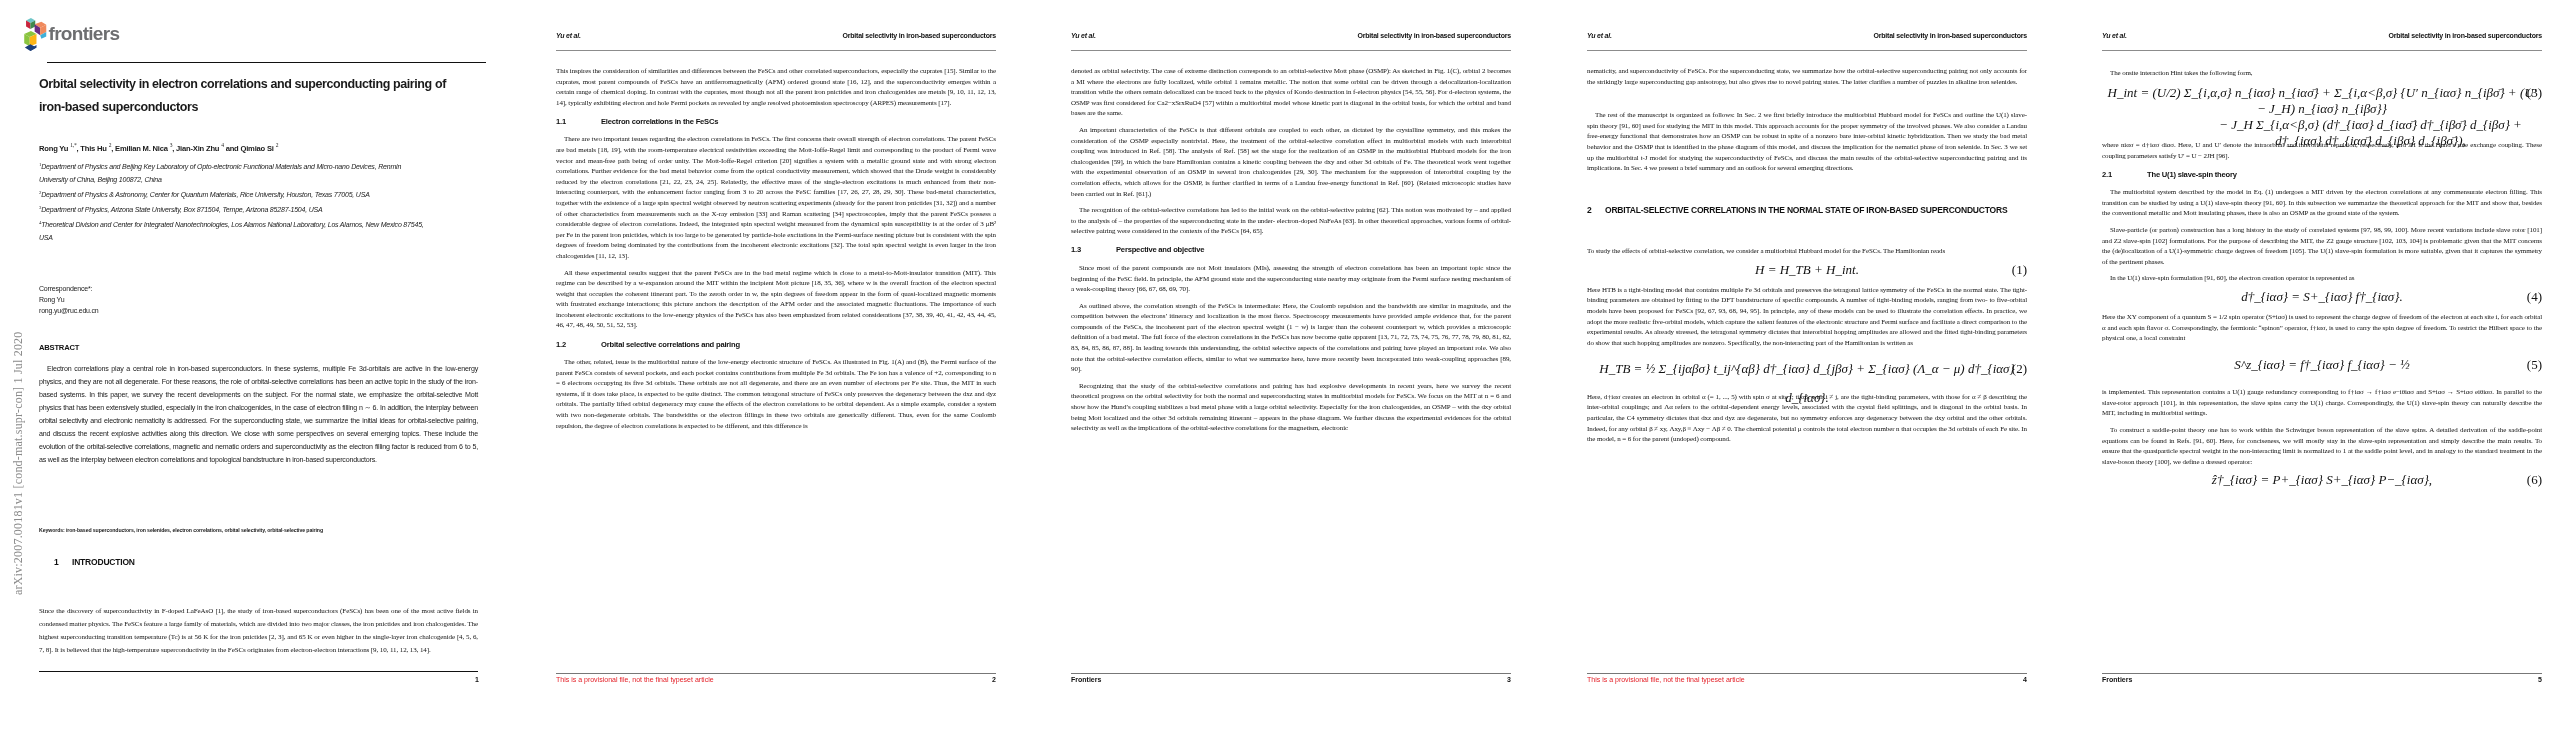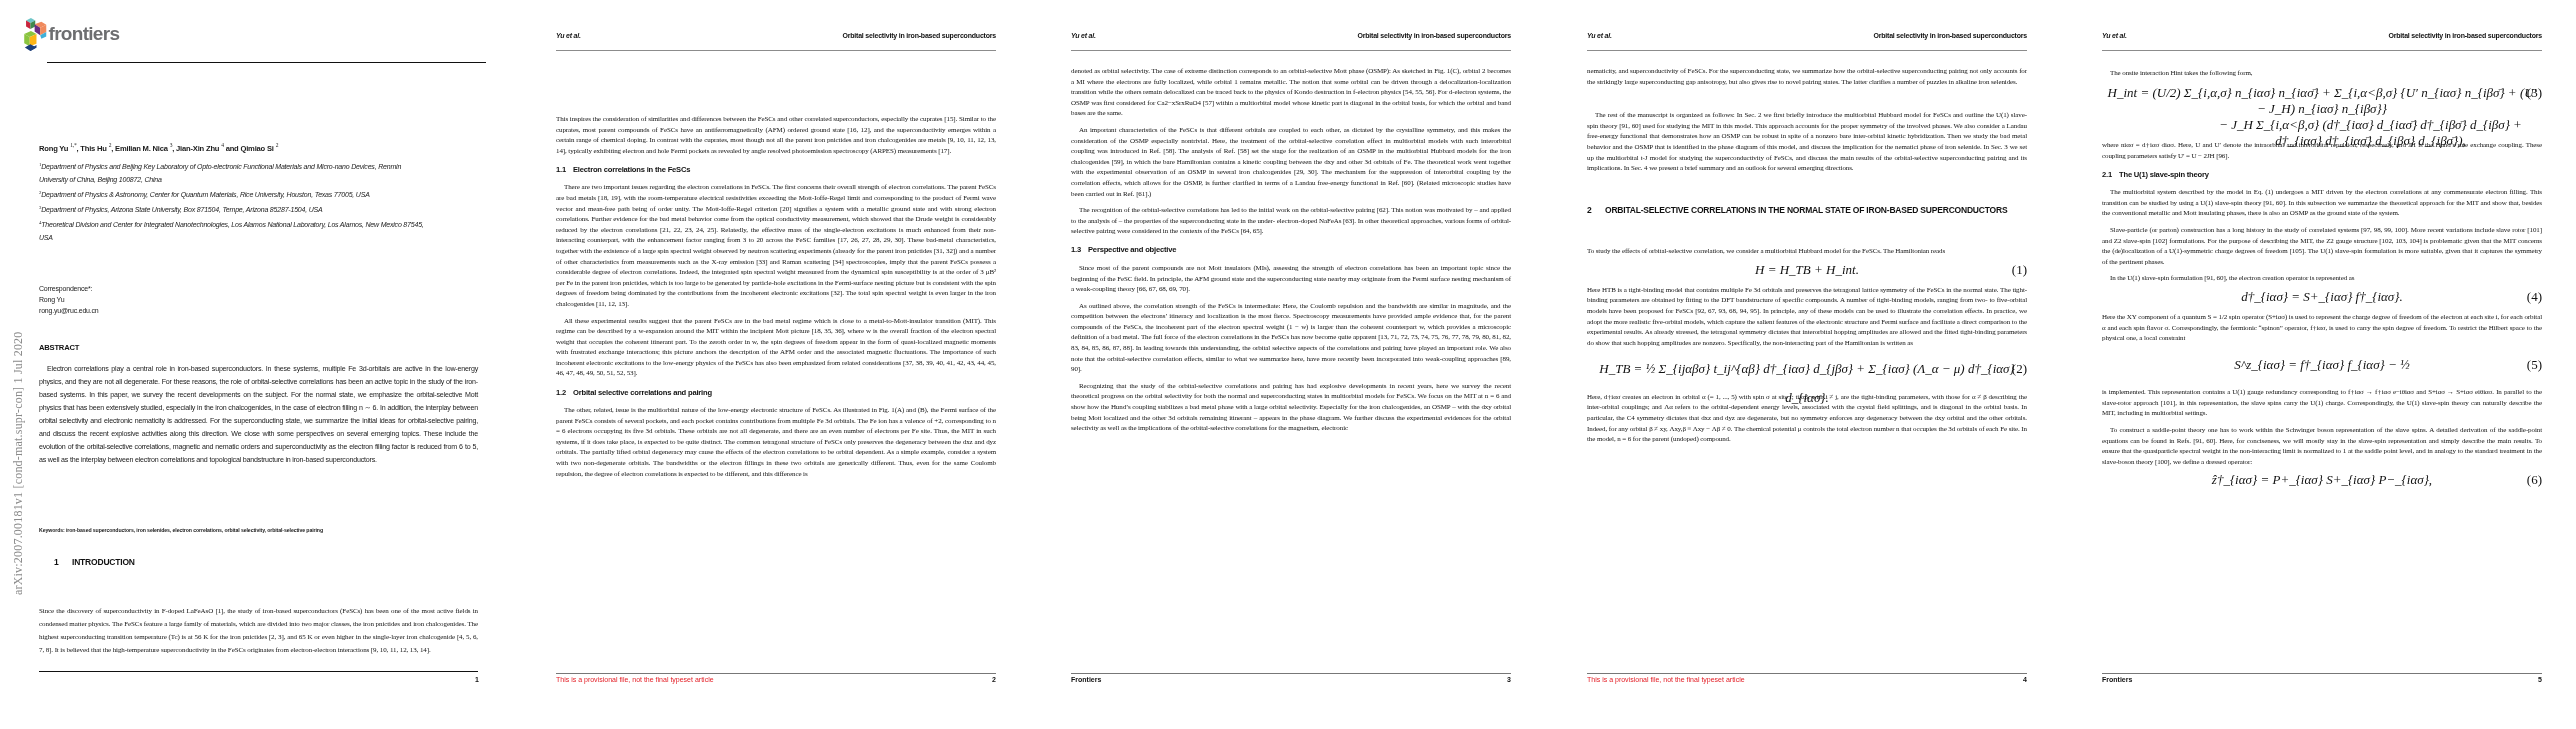--- a/index.html
+++ b/index.html
@@ -3,21 +3,21 @@
 <meta charset="utf-8">
 <style>
   html, body { margin:0; padding:0; background:#ffffff; }
   body { width:2576px; height:729px; overflow:hidden; position:relative; }
   .page { position:absolute; top:0; width:515px; height:729px; background:#fff; overflow:hidden; }
   .col { position:absolute; left:41px; width:440px; }
   p.body { font-family:"Liberation Serif","DejaVu Serif",serif; font-size:7px; line-height:10.6px; margin:0 0 6px 0; text-align:justify; color:#111; letter-spacing:-0.1px; }
   p.body.indent { text-indent:8px; }
   h2.sec { font-family:"Liberation Sans","DejaVu Sans",sans-serif; font-weight:bold; font-size:8.5px; margin:9.7px 0 8.5px 0; color:#111; letter-spacing:-0.2px; display:flex; }
   h2.sec .num { width:18px; flex:none; }
-  h3.sub { font-family:"Liberation Sans","DejaVu Sans",sans-serif; font-weight:bold; font-size:7.6px; margin:8.5px 0 8.5px 0; color:#111; letter-spacing:-0.2px; display:flex; }
+  h3.sub { font-family:"Liberation Sans","DejaVu Sans",sans-serif; font-weight:bold; font-size:7.6px; margin:8.5px 0 8.5px 0; color:#111; letter-spacing:-0.2px; display:flex;gap:28px; }
   h3.sub .num { width:17px; flex:none; }
   .running { position:absolute; left:41px; width:440px; top:32px; height:12px; font-family:"Liberation Sans","DejaVu Sans",sans-serif; font-size:7px; font-weight:bold; color:#111; letter-spacing:-0.2px; }
   .running .left { position:absolute; left:0; font-style:italic; }
   .running .right { position:absolute; right:0; }
   .rule-top { position:absolute; left:41px; width:440px; top:50px; height:1.2px; background:#8c8c8c; }
   .rule-bot { position:absolute; left:41px; width:440px; top:673px; height:1.2px; background:#777; }
   .foot { position:absolute; left:41px; width:440px; top:676px; height:12px; font-family:"Liberation Sans","DejaVu Sans",sans-serif; font-size:7px; }
   .foot .left { position:absolute; left:0; font-weight:bold; color:#111; }
   .foot .left.red { font-weight:normal; color:#e31b23; }
   .foot .right { position:absolute; right:0; font-weight:bold; color:#111; }
@@ -67,20 +67,21 @@
       <polygon points="2,26 11,31 11,46 2,41" fill="#8ac43f"></polygon>
       <polygon points="11,31 22,26 22,42 11,46" fill="#fdb515"></polygon>
       <polygon points="3,48 12,43 22,48 12,54" fill="#1c3f7a"></polygon>
       <polygon points="12,54 22,48 22,44 12,50" fill="#1c3f7a"></polygon>
     </svg>
     <span class="logo-text" style="left:25.5px;top:4.9px;">frontiers</span>
   </div>
 
   <div class="p1-rule"></div>
 
+  <div class="title">Orbital selectivity in electron correlations and superconducting pairing of iron-based superconductors</div>
 
   <div class="authors" id="authors"><span><span>Rong Yu</span> <sup>1,*</sup></span>, <span><span>This Hu</span> <sup>2</sup></span>, <span><span>Emilian M. Nica</span> <sup>3</sup></span>, <span><span>Jian-Xin Zhu</span> <sup>4</sup></span> and <span><span>Qimiao Si</span> <sup>2</sup></span></div>
 
   <div class="affils" id="affils">
       <div class="aff"><sup>1</sup><span>Department of Physics and Beijing Key Laboratory of Opto-electronic Functional Materials and Micro-nano Devices, Renmin University of China, Beijing 100872, China</span></div>
       <div class="aff"><sup>2</sup><span>Department of Physics &amp; Astronomy, Center for Quantum Materials, Rice University, Houston, Texas 77005, USA</span></div>
       <div class="aff"><sup>3</sup><span>Department of Physics, Arizona State University, Box 871504, Tempe, Arizona 85287-1504, USA</span></div>
       <div class="aff"><sup>4</sup><span>Theoretical Division and Center for Integrated Nanotechnologies, Los Alamos National Laboratory, Los Alamos, New Mexico 87545, USA</span></div>
     </div>
 
@@ -104,21 +105,21 @@
   <div class="p1-rule-bot"></div>
   <div class="p1-pagenum">1</div>
 </div>
 
 <div class="page" style="left:515px;">
     <div class="running">
       <span class="left">Yu et al.</span>
       <span class="right">Orbital selectivity in iron-based superconductors</span>
     </div>
     <div class="rule-top"></div>
-    <div class="col" style="top: 66px; margin-top: 48px;">
+    <div class="col" style="top: 66px;">
       <p class="body">This inspires the consideration of similarities and differences between the FeSCs and other correlated superconductors, especially the cuprates [15]. Similar to the cuprates, most parent compounds of FeSCs have an antiferromagnetically (AFM) ordered ground state [16, 12], and the superconductivity emerges within a certain range of chemical doping. In contrast with the cuprates, most though not all the parent iron pnictides and iron chalcogenides are metals  [9, 10, 11, 12, 13, 14], typically exhibiting electron and hole Fermi pockets as revealed by angle resolved photoemission spectroscopy (ARPES) measurements [17].</p>
       <h3 class="sub">
         <span class="num">1.1</span>
         <span>Electron correlations in the FeSCs</span>
       </h3>
       <p class="body indent">There are two important issues regarding the electron correlations in FeSCs. The first concerns their overall strength of electron correlations. The parent FeSCs are bad metals [18, 19], with the room-temperature electrical resistivities exceeding the Mott-Ioffe-Regel limit and corresponding to the product of Fermi wave vector and mean-free path being of order unity. The Mott-Ioffe-Regel criterion [20] signifies a system with a metallic ground state and with strong electron correlations. Further evidence for the bad metal behavior come from the optical conductivity measurement, which showed that the Drude weight is considerably reduced by the electron correlations [21, 22, 23, 24, 25]. Relatedly, the effective mass of the single-electron excitations is much enhanced from their non-interacting counterpart, with the enhancement factor ranging from 3 to 20 across the FeSC families [17, 26, 27, 28, 29, 30]. These bad-metal characteristics, together with the existence of a large spin spectral weight observed by neutron scattering experiments (already for the parent iron pnictides [31, 32]) and a number of other characteristics from measurements such as the X-ray emission [33] and Raman scattering [34] spectroscopies, imply that the parent FeSCs possess a considerable degree of electron correlations. Indeed, the integrated spin spectral weight measured from the dynamical spin susceptibility is at the order of 3 μB² per Fe in the parent iron pnictides, which is too large to be generated by particle-hole excitations in the Fermi-surface nesting picture but is consistent with the spin degrees of freedom being dominated by the contributions from the incoherent electronic excitations [32]. The total spin spectral weight is even larger in the iron chalcogenides [11, 12, 13].</p>
       <p class="body indent">All these experimental results suggest that the parent FeSCs are in the bad metal regime which is close to a metal-to-Mott-insulator transition (MIT). This regime can be described by a w-expansion around the MIT within the incipient Mott picture [18, 35, 36], where w is the overall fraction of the electron spectral weight that occupies the coherent itinerant part. To the zeroth order in w, the spin degrees of freedom appear in the form of quasi-localized magnetic moments with frustrated exchange interactions; this picture anchors the description of the AFM order and the associated magnetic fluctuations. The importance of such incoherent electronic excitations to the low-energy physics of the FeSCs has also been emphasized from related considerations [37, 38, 39, 40, 41, 42, 43, 44, 45, 46, 47, 48, 49, 50, 51, 52, 53].</p>
       <h3 class="sub">
         <span class="num">1.2</span>
         <span>Orbital selective correlations and pairing</span>

